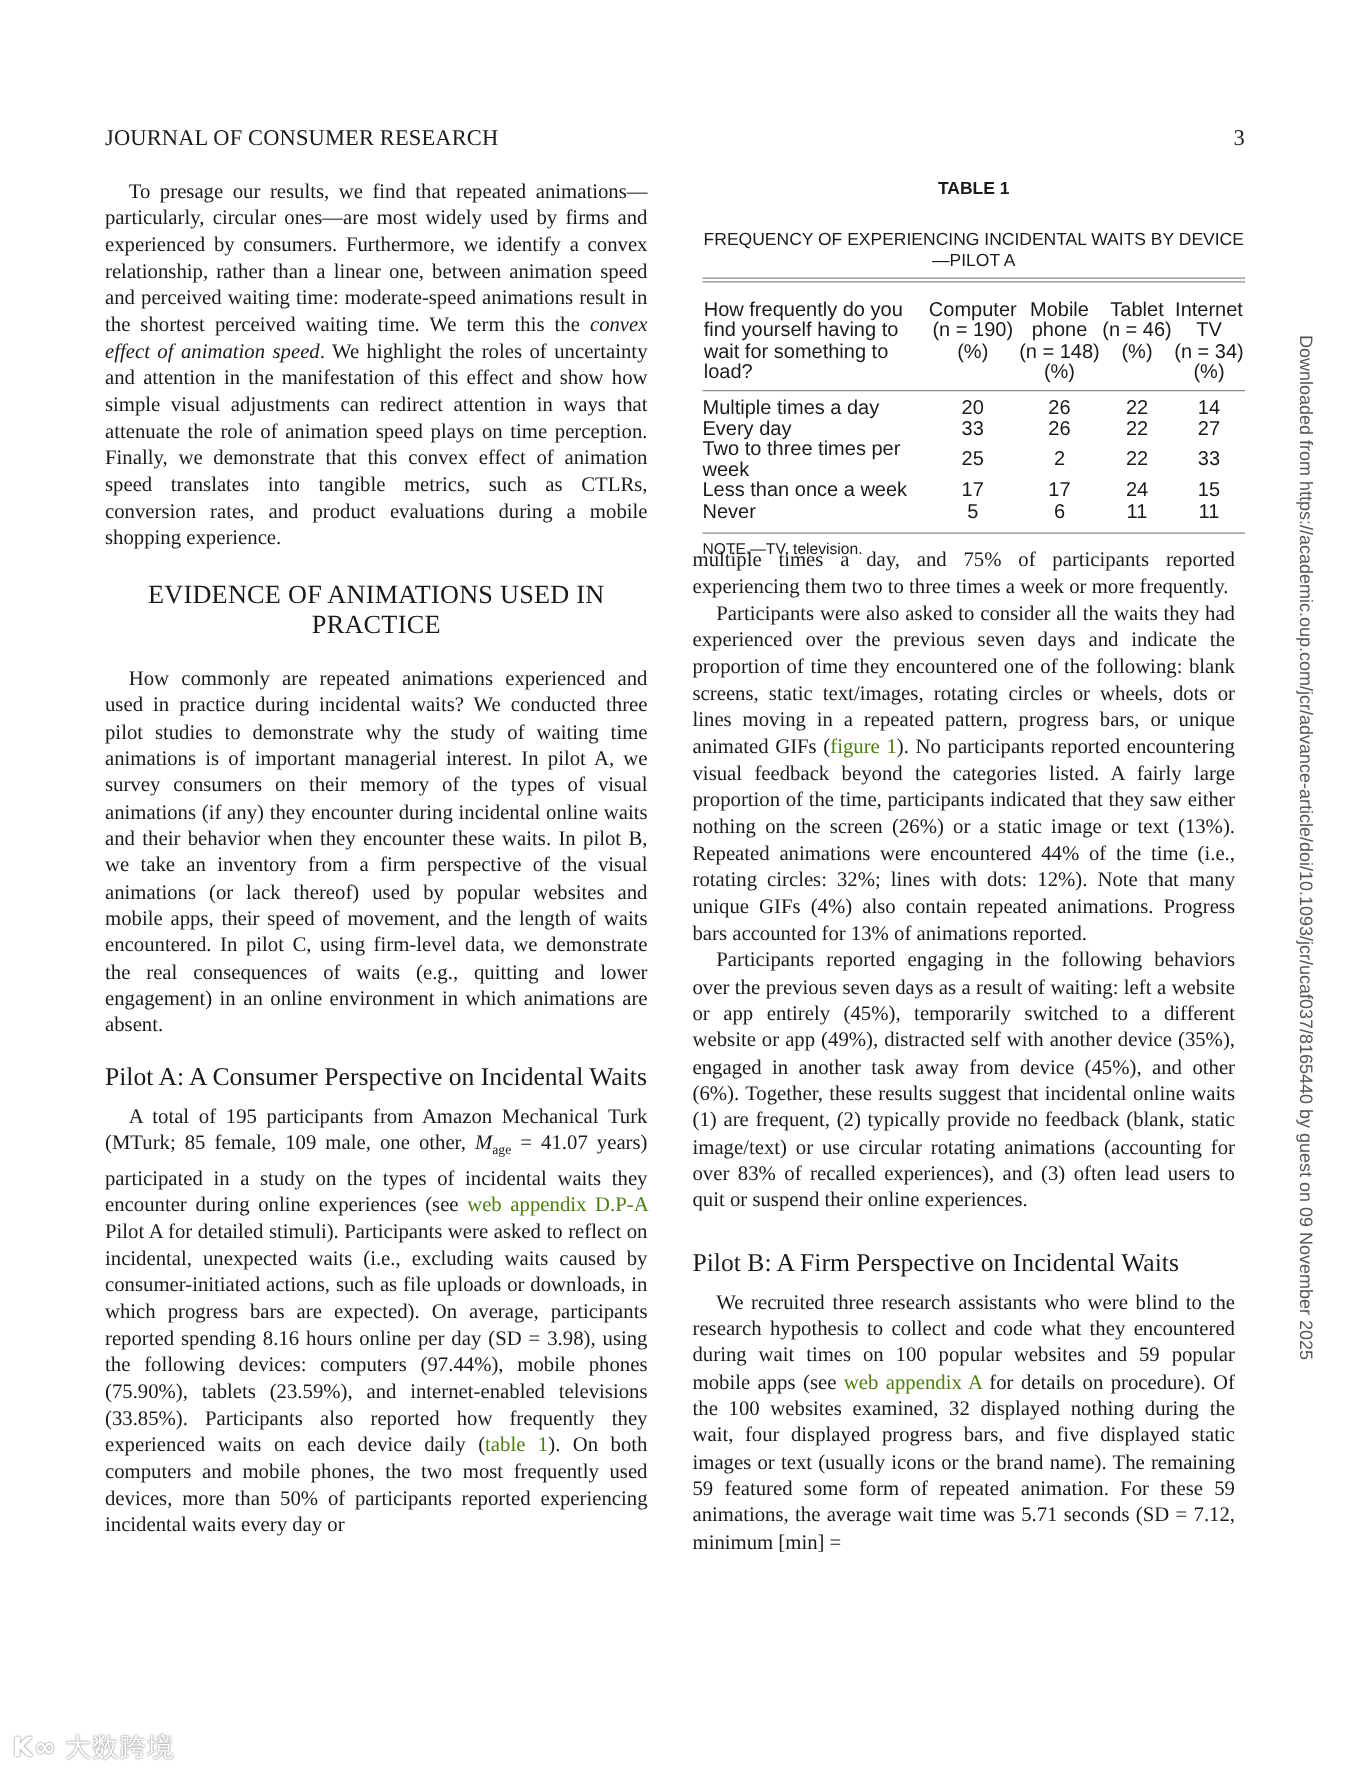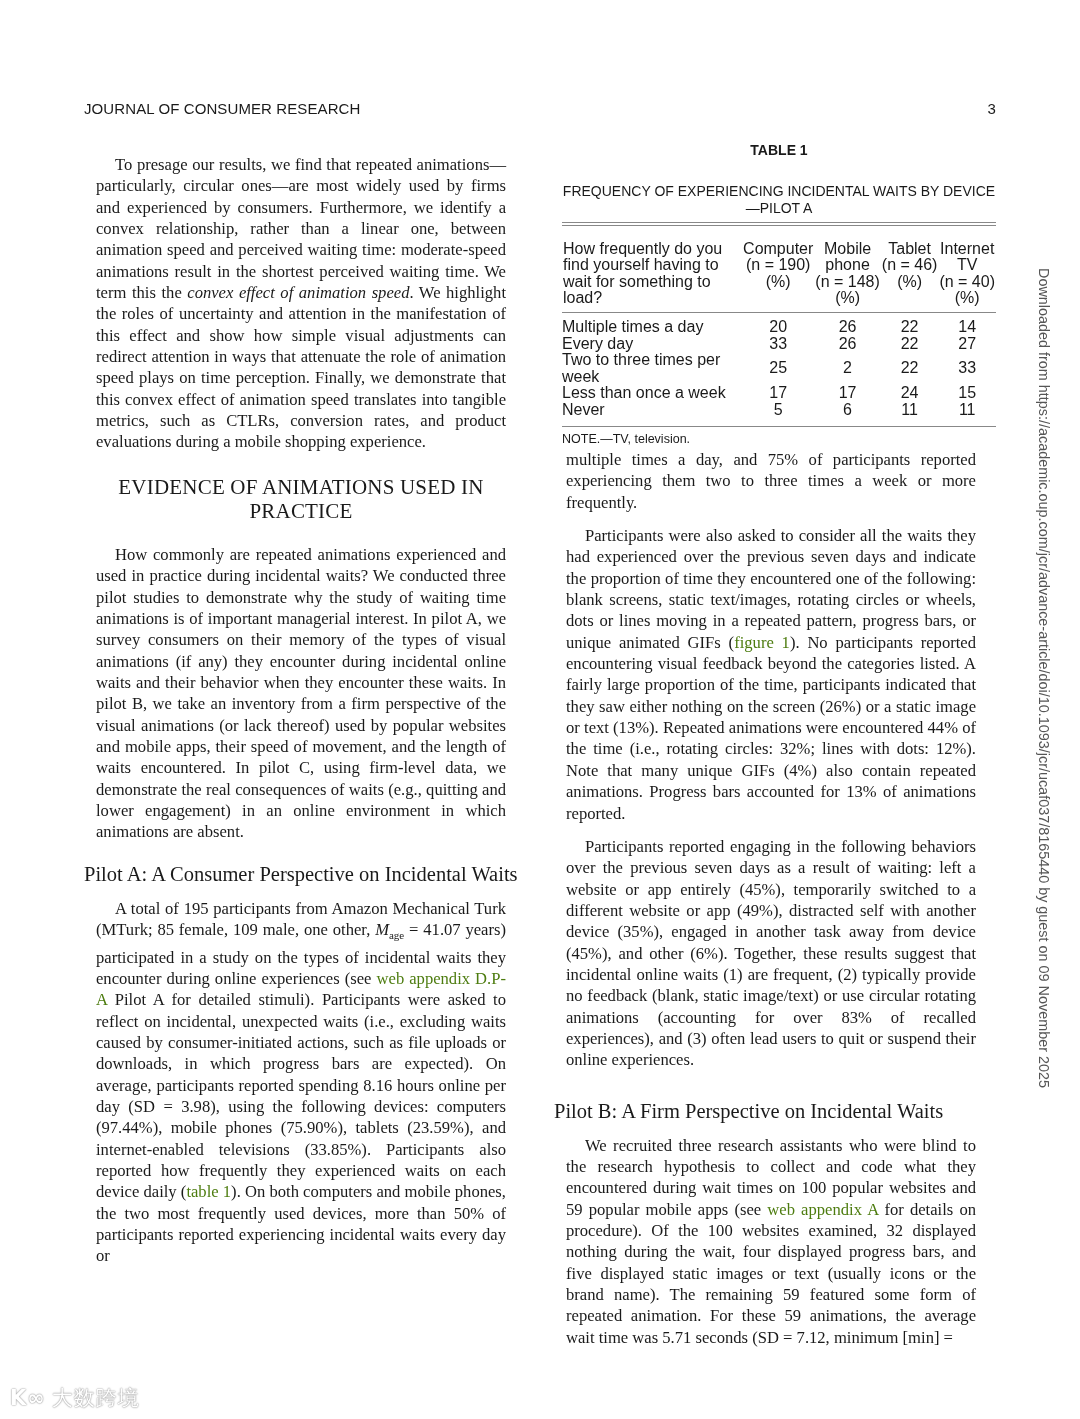--- a/index.html
+++ b/index.html
@@ -1,26 +1,26 @@
 <!DOCTYPE html>
 <html><head>
 <meta charset="utf-8">
 <style>
   html, body { margin: 0; padding: 0; background: #ffffff; }
   body { width: 1080px; height: 1419px; position: relative; overflow: hidden; color: #1a1a1a; }
   .running-head { position: absolute; top: 100px; left: 84px; width: 912px; height: 20px;
-    font-family: Liberation Sans, sans-serif; font-size: 15px; letter-spacing: 0.1px; }
+    font-family: Liberation Serif, serif; font-size: 18px; letter-spacing: 0.1px; }
   .running-head .journal { position: absolute; left: 0; top: 0; }
   .running-head .pageno { position: absolute; right: 0; top: 0; }
 
   .col { position: absolute; top: 142px; font-family: "Liberation Serif", serif; font-size: 16.6px;
     line-height: 21.35px; text-align: justify; }
   .col.left { left: 84px; width: 434px; }
   .col.right { left: 554px; width: 434px; top: 437px; }
-  .col p { margin: 12px; text-indent: 19px; }
+  .col p { margin: 0; text-indent: 19px; }
   .col p.noindent { text-indent: 0; }
   .col em { font-style: italic; }
   .link { color: #4d7c0f; font-family: Liberation Serif, serif; }
 
   h2.section { font-family: "Liberation Serif", serif; font-weight: normal; font-size: 21px; line-height: 24px;
     text-align: center; margin: 22px 0 21px 0; letter-spacing: 0.2px; }
   h3.sub { font-family: "Liberation Serif", serif; font-weight: normal; font-size: 20.5px; line-height: 24px;
     text-align: left; margin: 19px 0 8px 0; }
 
   .table1 { position: absolute; left: 562px; top: 141px; width: 434px; font-family: "Liberation Sans", sans-serif; color: #1a1a1a; }
@@ -86,21 +86,21 @@
           <div>(%)</div>
         </td>
         <td class="c">
           <div>Tablet</div>
           <div>(n = 46)</div>
           <div>(%)</div>
         </td>
         <td class="c">
           <div>Internet</div>
           <div>TV</div>
-          <div>(n = 40)</div>
+          <div>(n = 34)</div>
           <div>(%)</div>
         </td>
       </tr>
       <tr>
           <td colspan="5" style="padding:0;">
             <div class="rule"></div>
           </td>
         </tr>
     </thead>
     <tbody>

